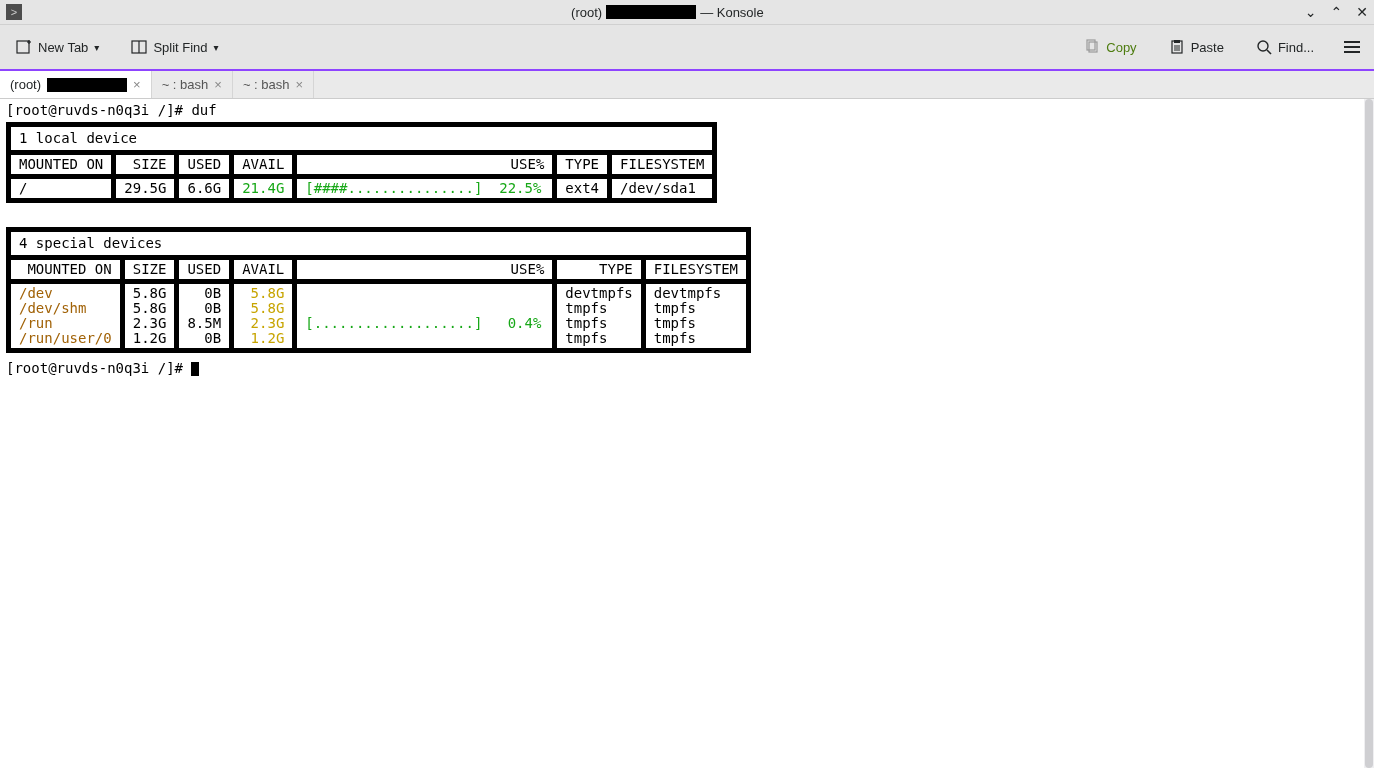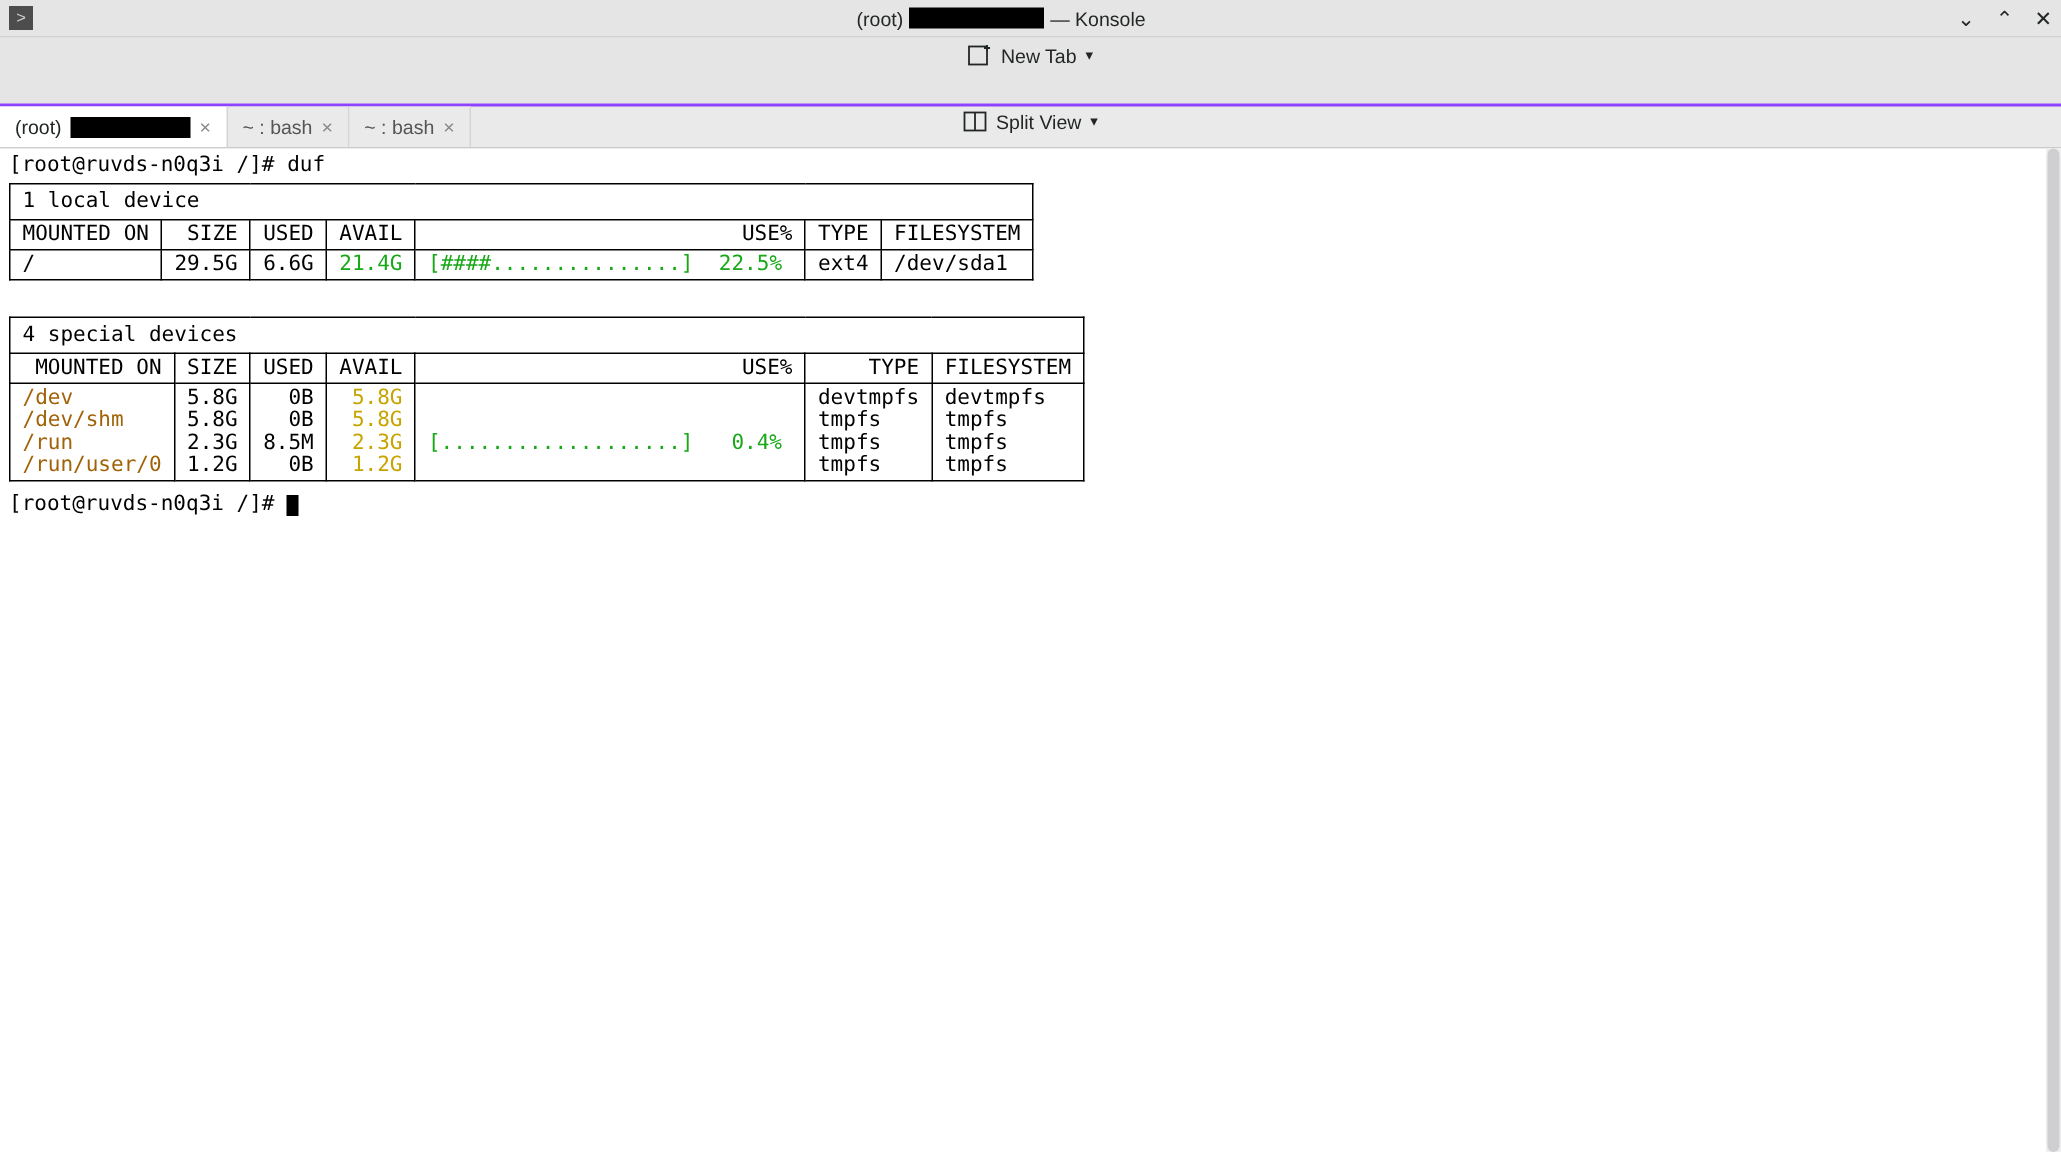--- a/index.html
+++ b/index.html
@@ -31,21 +31,20 @@
 .title-redact { background:#000; width:90px; height:14px; display:inline-block;}
 .win-controls { display:flex; gap:14px; font-size:14px;}
 .win-controls span { cursor:pointer; }
 .toolbar {
   height: 44px;
   background: #e5e5e5;
   display:flex;
   align-items:center;
   padding: 0 10px;
   gap: 20px;
-  flex-direction: column;
 }
 .tb-btn { display:flex; align-items:center; gap:6px; cursor:pointer; padding:4px 6px;}
 .tb-btn.disabled { color:#4d7c0f; }
 .tb-spacer { flex:1; }
 .tb-icon { width:16px; height:16px; display:inline-flex; align-items:center; justify-content:center;}
 .chev-down { font-size:10px; }
 .hamburger { display:flex; flex-direction:column; gap:3px; cursor:pointer; padding:4px;}
 .hamburger div{ width:16px; height:2px; background:#232627;}
 .tabbar {
   height: 30px;
@@ -81,21 +80,21 @@
 .mono { font-family: inherit; white-space:pre;}
 .green { color:#18a818;}
 .yellow { color:#c7a400;}
 .blue { color:#a16207;}
 .cursor-block { display:inline-block; width:8px; height:14px; background:#000; vertical-align:text-bottom;}
 table.duf {
   border-collapse: collapse;
   margin-top:4px;
 }
 table.duf td, table.duf th {
-  border:1px solid #000000;
+  border:5px solid #000000;
   padding: 2px 8px;
   font-family: "DejaVu Sans Mono","Liberation Mono",monospace;
   font-size:14px;
   line-height:15px;
   white-space:pre;
   text-align:left;
   font-weight:normal;
 }
 table.duf .caption { text-align:left; padding:4px 8px;}
 table.duf th { text-align:right;}
@@ -136,21 +135,21 @@
     <span>New Tab</span>
     <span class="chev-down">▾</span>
   </div>
   <div class="tb-btn">
     <span class="tb-icon">
       <svg width="16" height="16" viewBox="0 0 16 16">
           <rect x="1" y="2" width="14" height="12" fill="none" stroke="#232627" stroke-width="1.2"></rect>
           <line x1="8" y1="2" x2="8" y2="14" stroke="#232627" stroke-width="1.2"></line>
         </svg>
     </span>
-    <span>Split View</span>
+    <span>Split Find</span>
     <span class="chev-down">▾</span>
   </div>
   <div class="tb-spacer"></div>
   <div class="tb-btn disabled">
     <span class="tb-icon">
       <svg width="16" height="16" viewBox="0 0 16 16">
           <rect x="3" y="1" width="8" height="10" fill="none" stroke="#9a9a9a" stroke-width="1.2"></rect>
           <rect x="5" y="3" width="8" height="10" fill="none" stroke="#9a9a9a" stroke-width="1.2"></rect>
         </svg>
     </span>

